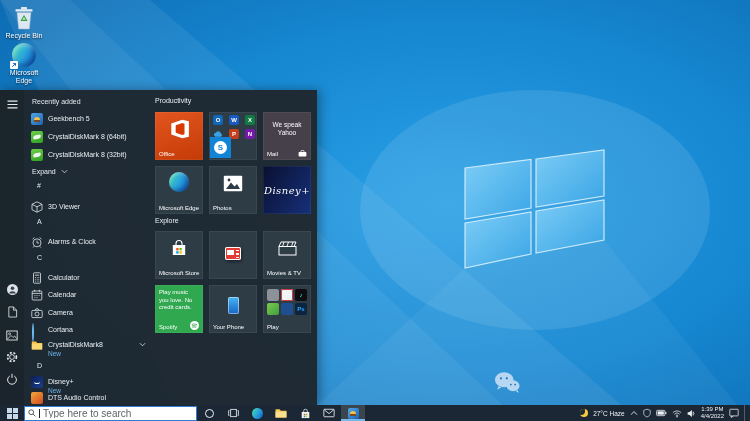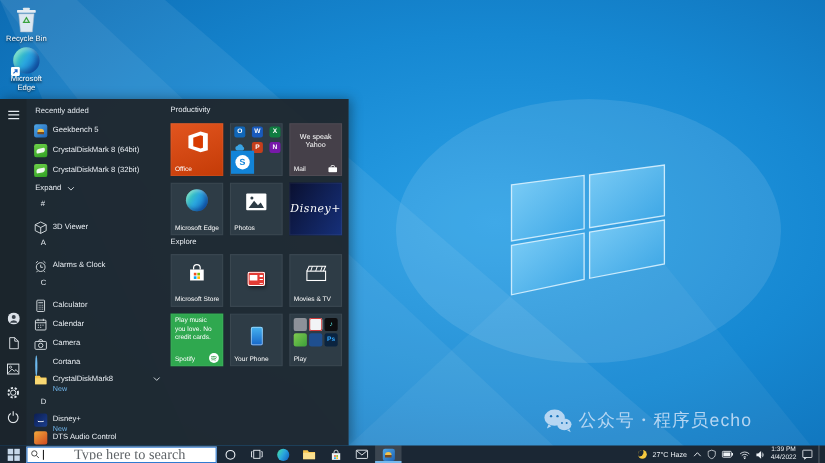--- a/index.html
+++ b/index.html
@@ -89,22 +89,22 @@
     box-shadow:inset -2px -2px 4px rgba(8,40,110,.5), inset 1px 2px 3px rgba(255,255,255,.35);}
 
   
   .taskbar{position:absolute;left:0;top:405px;width:750px;height:16px;background:#1b2734;
     display:flex;align-items:center;z-index:6;}
   .tb-btn{width:24px;height:16px;display:flex;align-items:center;justify-content:center;flex:none;}
   .winlogo{display:grid;grid-template-columns:5px 5px;grid-template-rows:5px 5px;gap:1px;}
   .winlogo i{background:#c7d8ea;}
   .search{display:flex;align-items:center;flex:none;width:165px;height:13px;background:#fff;
     border:1px solid #2f7bd1;padding:0 3px;gap:3px;}
-  .search input{border:none;outline:none;flex:1;min-width:0;font-size:13px;height:10px;padding:0;
-    font-family:Liberation Serif, serif;color:#222;background:transparent;text-align:center;}
+  .search input{border:none;outline:none;flex:1;min-width:0;font-size:10px;height:10px;padding:0;
+    font-family:Liberation Sans, sans-serif;color:#222;background:transparent;}
   .search input::placeholder{color:#5f6468;}
   .caret{width:1px;height:9px;background:#222;flex:none;}
   .cortana-ring{width:9px;height:9px;border:1.4px solid #eef2f6;border-radius:50%;box-sizing:border-box;}
   .edgeball-tb{width:11px;height:11px;border-radius:50%;
     background:linear-gradient(120deg,#43dba6 5%,#2aa7de 48%,#1262c4 95%);}
   .tb-active{background:rgba(255,255,255,.14);box-shadow:inset 0 -2px 0 #76b9ed;}
   .gbtb{width:11px;height:11px;border-radius:2px;position:relative;
     background:linear-gradient(135deg,#4fa8e8,#1d62b4);}
   .gbtb::after{content:"";position:absolute;left:2.5px;top:3.5px;width:6px;height:5px;border-radius:4px 4px 0 0;
     background:linear-gradient(180deg,#f3c14a 55%,#7a4a1e 56%);}
@@ -173,21 +173,20 @@
     <svg width="26" height="23" viewBox="0 0 28 24">
       <ellipse cx="11" cy="9" rx="10" ry="8" fill="#c2dcf5"></ellipse>
       <path d="M5 15.5 l-1.6 4.2 4.3-2.4 Z" fill="#c2dcf5"></path>
       <circle cx="7.5" cy="7.5" r="1.15" fill="#1470b8"></circle>
         <circle cx="13.8" cy="7.5" r="1.15" fill="#1470b8"></circle>
       <ellipse cx="20.5" cy="15.5" rx="7" ry="5.8" fill="#c2dcf5"></ellipse>
       <circle cx="18.2" cy="14.2" r="0.95" fill="#1470b8"></circle>
         <circle cx="22.8" cy="14.2" r="0.95" fill="#1470b8"></circle>
       <path d="M25.4 20 l1.4 3.2 -3.6-2 Z" fill="#c2dcf5"></path>
     </svg>
-    <span>公众号・程序员echo</span>
   </div>
 
   <div class="startmenu">
 
     <div class="rail">
       <div class="rail-btn" style="top:4px">
         <svg width="11" height="9" viewBox="0 0 11 9">
             <path d="M0.5 1.2 h10 M0.5 4.5 h10 M0.5 7.8 h10" stroke="#e6ebf0" stroke-width="1.2"></path>
           </svg>
       </div>

